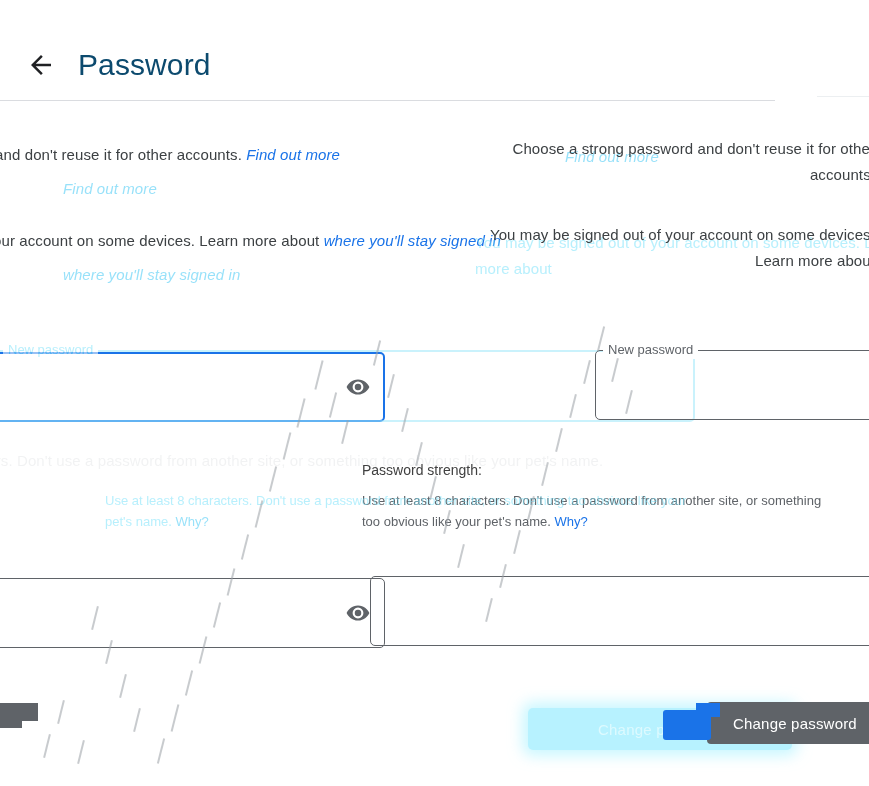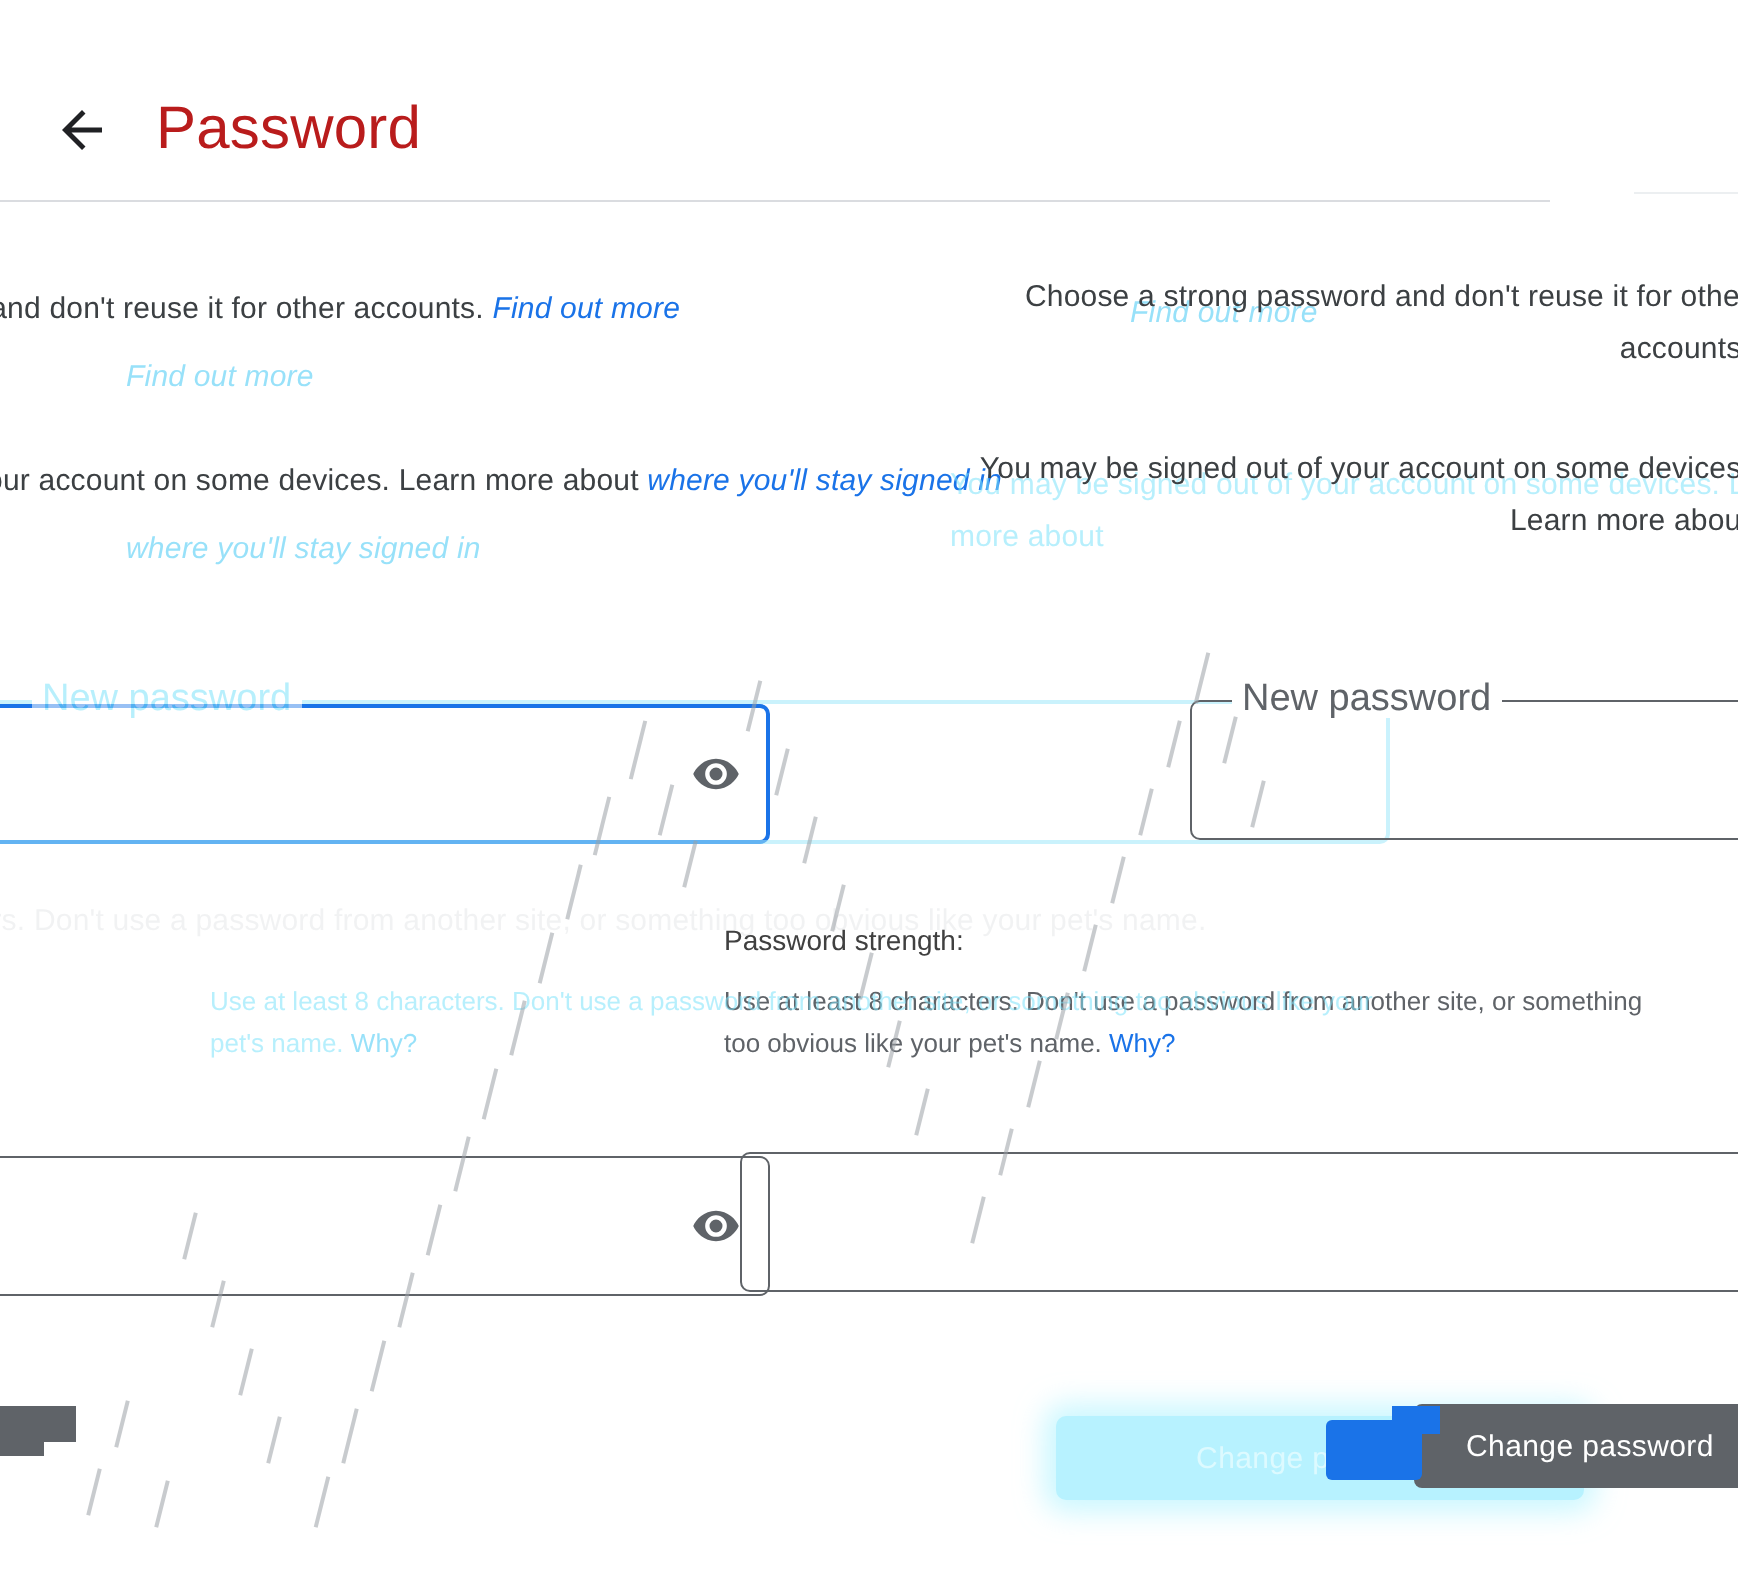--- a/index.html
+++ b/index.html
@@ -20,21 +20,21 @@
   
   .layerC{position:absolute;left:545px;top:-2px;width:1060px;height:786px;}
   
   .layerD{position:absolute;left:-160px;top:96px;width:1060px;height:786px;opacity:.13;}
 
   
   .hdr{position:absolute;display:flex;align-items:center;gap:22px;}
   .backarrow{width:30px;height:30px;position:relative;flex:none;}
   .backarrow svg{display:block;}
   .pgtitle{
-    font-size:30px;line-height:34px;color:#b91c1c;font-weight:400;
+    font-size:30px;line-height:34px;color:#0c4a6e;font-weight:400;
     white-space:nowrap;letter-spacing:.1px;
   }
   .rule{position:absolute;height:1px;background:#dadce0;}
   .rule.soft{background:#eceff1;}
 
   
   .para{
     position:absolute;font-size:15px;line-height:26px;color:#3c4043;
     letter-spacing:.1px;
   }
@@ -42,22 +42,22 @@
   .para.rt{text-align:right;}
 
   
   .tf{position:absolute;box-sizing:border-box;}
   .tf .box{
     position:absolute;inset:0;border:1px solid #5f6368;border-radius:5px;
     box-sizing:border-box;background:transparent;
   }
   .tf.focus .box{border:2px solid #1a73e8;}
   .tf .notch{
-    position:absolute;left:21px;top:-9px;height:18px;background:#fff;
-    padding:0 5px;font-size:19px;line-height:18px;color:#5f6368;white-space:nowrap;
+    position:absolute;left:8px;top:-9px;height:18px;background:#fff;
+    padding:0 5px;font-size:13px;line-height:18px;color:#5f6368;white-space:nowrap;
   }
   .tf.focus .notch{color:#1a73e8;}
   .tf .innerlabel{
     position:absolute;left:17px;top:50%;transform:translateY(-50%);
     font-size:17px;color:#5f6368;white-space:nowrap;letter-spacing:.2px;
   }
   .tf .valuedots{
     position:absolute;left:17px;top:50%;transform:translateY(-50%);
     font-size:17px;color:#202124;letter-spacing:3px;
   }

